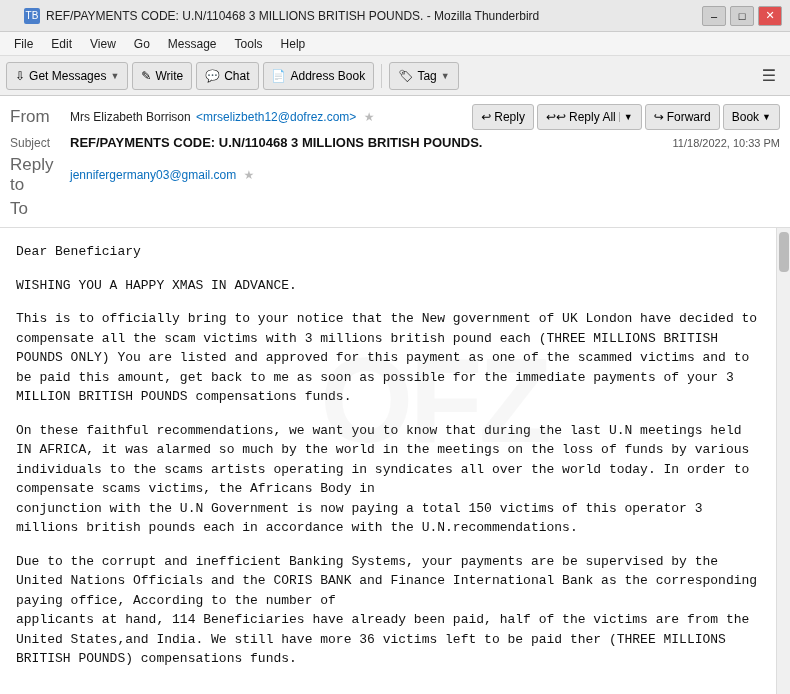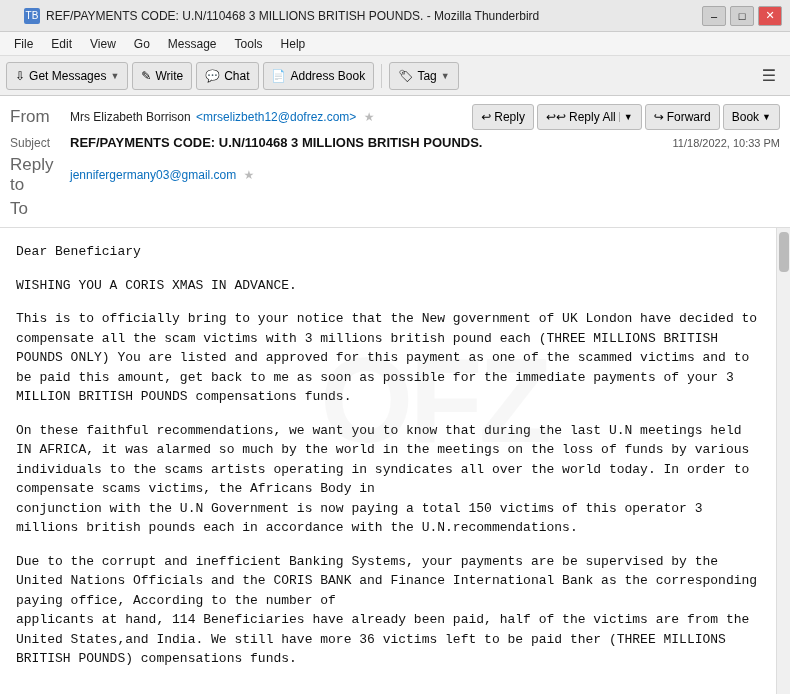--- a/index.html
+++ b/index.html
@@ -364,21 +364,21 @@
   </div>
 
   <div class="header-row">
     <span class="header-label">To</span>
   </div>
 </div>
 
 <div class="email-body-container">
   <div class="email-body" id="email-body-content">
   <p style="margin-bottom: 14px; white-space: pre-wrap;">Dear Beneficiary</p>
-      <p style="margin-bottom: 14px; white-space: pre-wrap;">WISHING YOU A CORIS XMAS IN ADVANCE.</p>
+      <p style="margin-bottom: 14px; white-space: pre-wrap;">WISHING YOU A HAPPY XMAS IN ADVANCE.</p>
       <p style="margin-bottom: 14px; white-space: pre-wrap;">This is to officially bring to your notice that the New government of UK London have decided to compensate all the scam victims with 3 millions british pound each (THREE MILLIONS BRITISH POUNDS ONLY) You are listed and approved for this payment as one of the scammed victims and to be paid this amount, get back to me as soon as possible for the immediate payments of your 3 MILLION BRITISH POUNDS compensations funds.</p>
       <p style="margin-bottom: 14px; white-space: pre-wrap;">On these faithful recommendations, we want you to know that during the last U.N meetings held IN AFRICA, it was alarmed so much by the world in the meetings on the loss of funds by various individuals to the scams artists operating in syndicates all over the world today. In order to compensate scams victims, the Africans Body in
 conjunction with the U.N Government is now paying a total 150 victims of this operator 3 millions british pounds each in accordance with the U.N.recommendations.</p>
       <p style="margin-bottom: 14px; white-space: pre-wrap;">Due to the corrupt and inefficient Banking Systems, your payments are be supervised by the United Nations Officials and the CORIS BANK and Finance International Bank as the corresponding paying office, According to the number of
 applicants at hand, 114 Beneficiaries have already been paid, half of the victims are from the United States,and India. We still have more 36 victims left to be paid ther (THREE MILLIONS BRITISH POUNDS) compensations funds.</p>
     </div>
   <div class="scrollbar-area">
     <div class="scroll-thumb"></div>
   </div>
 </div>

